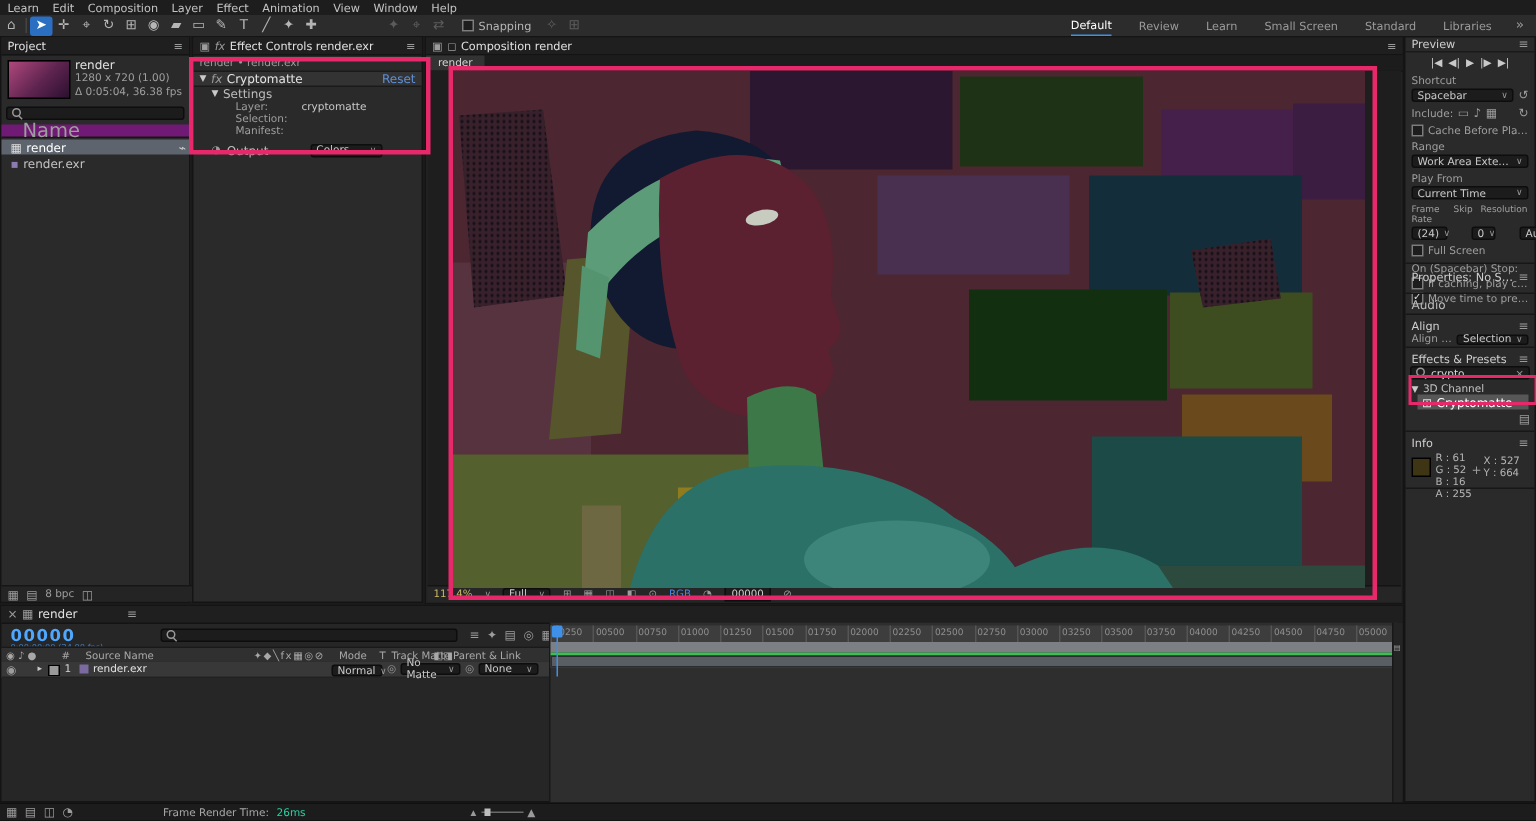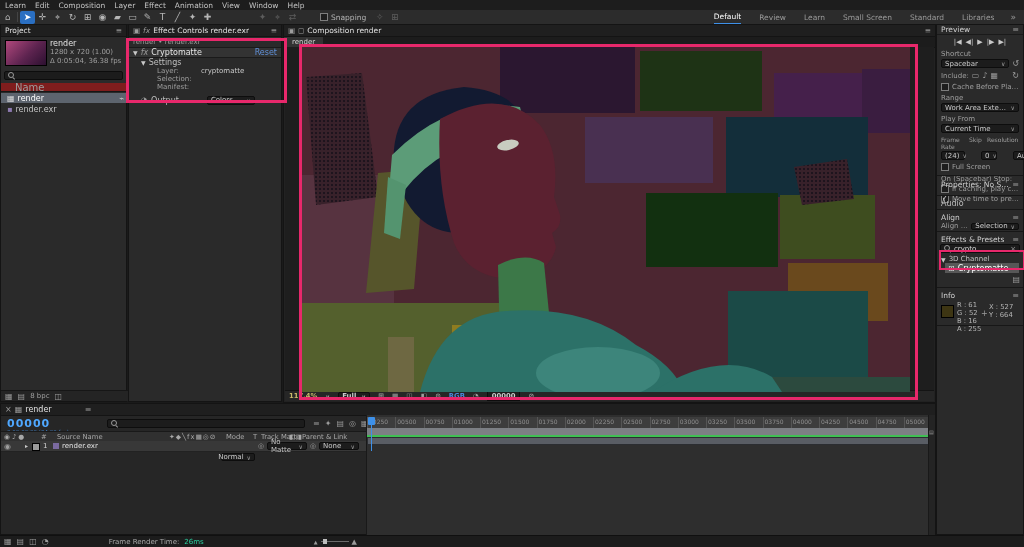--- a/index.html
+++ b/index.html
@@ -79,21 +79,21 @@
     <span class="ticon">▭</span>
     <span class="ticon">✎</span>
     <span class="ticon">T</span>
     <span class="ticon">╱</span>
     <span class="ticon">✦</span>
     <span class="ticon">✚</span>
     <span style="width:40px;"></span>
     <span class="ticon faded">✦</span>
     <span class="ticon faded">⌖</span>
     <span class="ticon faded">⇄</span>
-    <span style="display:flex;align-items:center;gap:3px;margin-left:20px;">
+    <span style="display:flex;align-items:center;gap:3px;margin-left:8px;">
       <span class="cb"></span>
       <span style="font-size:7.5px;">Snapping</span>
     </span>
     <span class="ticon faded" style="margin-left:6px;">✧</span>
     <span class="ticon faded">⊞</span>
     <div id="wstabs-wrap" style="display:flex;margin-left:auto;align-items:center;">
       <div id="wstabs">
           <span class="wtab">Default</span>
           <span class="wtab">Review</span>
           <span class="wtab">Learn</span>
@@ -116,21 +116,21 @@
       <div style="color:#e2e2e2;">render</div>
       <div class="tiny nowrap">1280 x 720 (1.00)</div>
       <div class="tiny nowrap">Δ 0:05:04, 36.38 fps</div>
     </div>
 
     <div class="srch abs" style="left:3px;top:46px;width:119px;">
       <span class="mag"></span>
       <input style="">
     </div>
 
-    <div class="abs" style="left:0;top:58px;width:125px;height:9px;background:#7f1d1d;border-bottom:1px solid #161616;padding-left:14px;box-sizing:border-box;color:#9d9d9d;font-size:10px;line-height:9px;">Name</div>
+    <div class="abs" style="left:0;top:58px;width:125px;height:9px;background:#701a75;border-bottom:1px solid #161616;padding-left:14px;box-sizing:border-box;color:#9d9d9d;font-size:13px;line-height:9px;">Name</div>
 
     <div class="abs" style="left:0;top:68px;width:125px;height:10px;background:#5d646e;color:#fff;display:flex;align-items:center;gap:3px;padding-left:6px;box-sizing:border-box;">
       <span class="glyph" style="color:#ddd;">▦</span>
       <span>render</span>
       <span style="margin-left:auto;margin-right:2px;color:#cfcfcf;">⌁</span>
     </div>
     <div class="abs" style="left:0;top:79px;width:125px;height:10px;display:flex;align-items:center;gap:3px;padding-left:6px;box-sizing:border-box;color:#c3c3c3;">
       <span class="glyph" style="color:#8d7ab0;">▪</span>
       <span>render.exr</span>
     </div>
@@ -189,21 +189,21 @@
       <span class="glyph">◻</span>
       <span style="color:#e0e0e0;">Composition render</span>
       <span class="hamb">≡</span>
     </div>
     <div style="height:10px;background:#1c1c1c;border-bottom:1px solid #141414;display:flex;">
       <span style="background:#333;color:#d5d5d5;padding:0 8px;line-height:10px;font-size:7px;">render</span>
     </div>
 
     <div class="abs" style="left:1px;top:22px;right:1px;bottom:11px;background:#1e1e1e;"></div>
 
-    <div class="abs" style="left:1px;bottom:1px;right:1px;height:10px;background:#262626;border-top:1px solid #141414;display:flex;align-items:center;gap:8px;padding:0 4px;font-size:6.8px;font-weight:bold;">
+    <div class="abs" style="left:1px;bottom:1px;right:1px;height:10px;background:#262626;border-top:1px solid #141414;display:flex;align-items:center;gap:8px;padding:0 4px;font-size:6.8px;">
       <span style="color:#c9b96a;">117.4%</span>
       <span style="font-size:6px;color:#9a9a9a;">∨</span>
       <span class="dd" style="width:32px;height:8px;">
         <span>Full</span>
         <span class="chev">∨</span>
       </span>
       <span class="glyph">⊞</span>
       <span class="glyph">▦</span>
       <span class="glyph">◫</span>
       <span class="glyph">◧</span>
@@ -427,21 +427,21 @@
       <span class="abs colhdr" style="left:301px;top:1px;">Parent &amp; Link</span>
     </div>
 
     <div class="abs" style="left:0;top:37px;width:365px;height:10px;background:#383838;border-bottom:1px solid #222;">
       <span class="abs glyph" style="left:3px;top:1px;">◉</span>
       <span class="abs" style="left:24px;top:1px;font-size:6px;color:#c9c9c9;">▸</span>
       <span class="abs" style="left:31px;top:2px;width:6px;height:6px;background:#9a9a9a;border:1px solid #000;"></span>
       <span class="abs" style="left:42px;top:1px;color:#d5d5d5;font-size:7px;">1</span>
       <span class="abs" style="left:52px;top:2px;width:6px;height:6px;background:#7a6aa0;"></span>
       <span class="abs" style="left:61px;top:1px;color:#e2e2e2;font-size:7px;">render.exr</span>
-      <span class="dd abs" style="left:220px;top:12px;width:34px;height:8px;justify-content:flex-end;">
+      <span class="dd abs" style="left:220px;top:2px;width:34px;height:8px;">
           <span>Normal</span>
           <span class="chev">∨</span>
         </span>
       <span class="abs glyph" style="left:257px;top:1px;font-size:7px;">◎</span>
       <span class="dd abs" style="left:266px;top:1px;width:40px;height:8px;">
           <span>No Matte</span>
           <span class="chev">∨</span>
         </span>
       <span class="abs glyph" style="left:309px;top:1px;font-size:7px;">◎</span>
       <span class="dd abs" style="left:318px;top:1px;width:40px;height:8px;">

